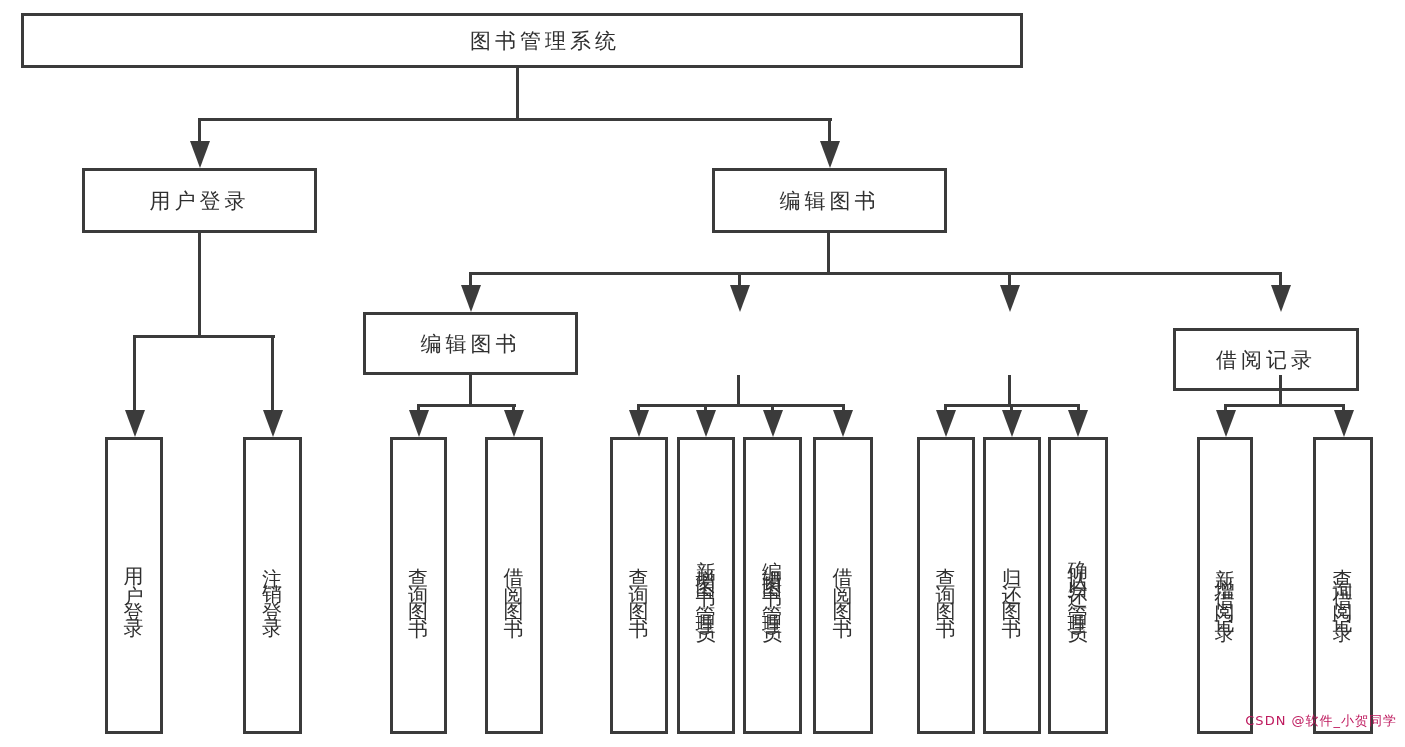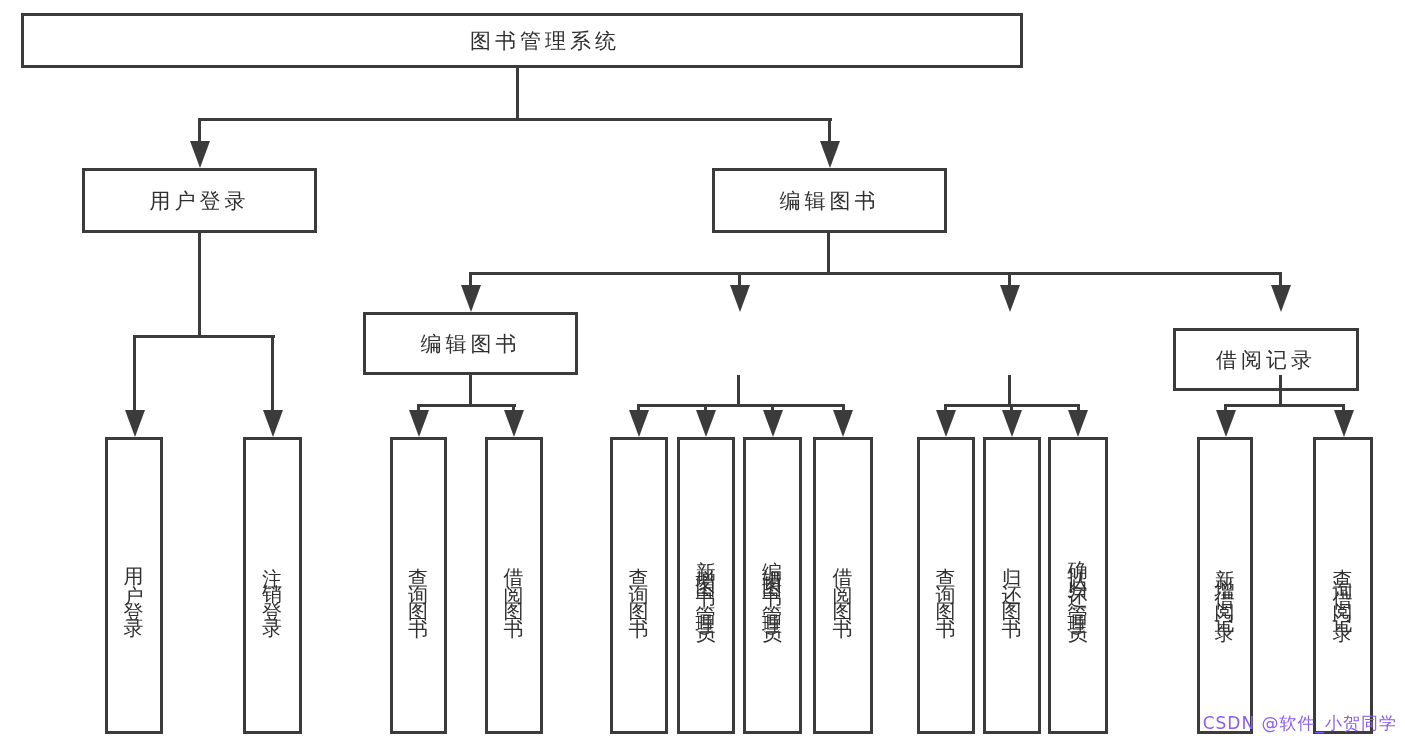--- a/index.html
+++ b/index.html
@@ -39,22 +39,22 @@
   .ln{position:absolute;background:#3b3b3b;}
   .arw{
     position:absolute;width:0;height:0;
     border-left:10px solid transparent;
     border-right:10px solid transparent;
     border-top:27px solid #3b3b3b;
   }
   .watermark{
     position:absolute;
     right:8px;top:712px;
-    font-size:17px;letter-spacing:1px;
-    color:#8b5cf6;
+    font-size:13px;letter-spacing:1px;
+    color:#be185d;
     white-space:nowrap;
     z-index:5;
   }
 </style>
 </head>
 <body>
 
 <div id="stage">
 
   <div class="hnode" style="left:21px;top:13px;width:1002px;height:55px;padding-left:46px;">图书管理系统</div>

